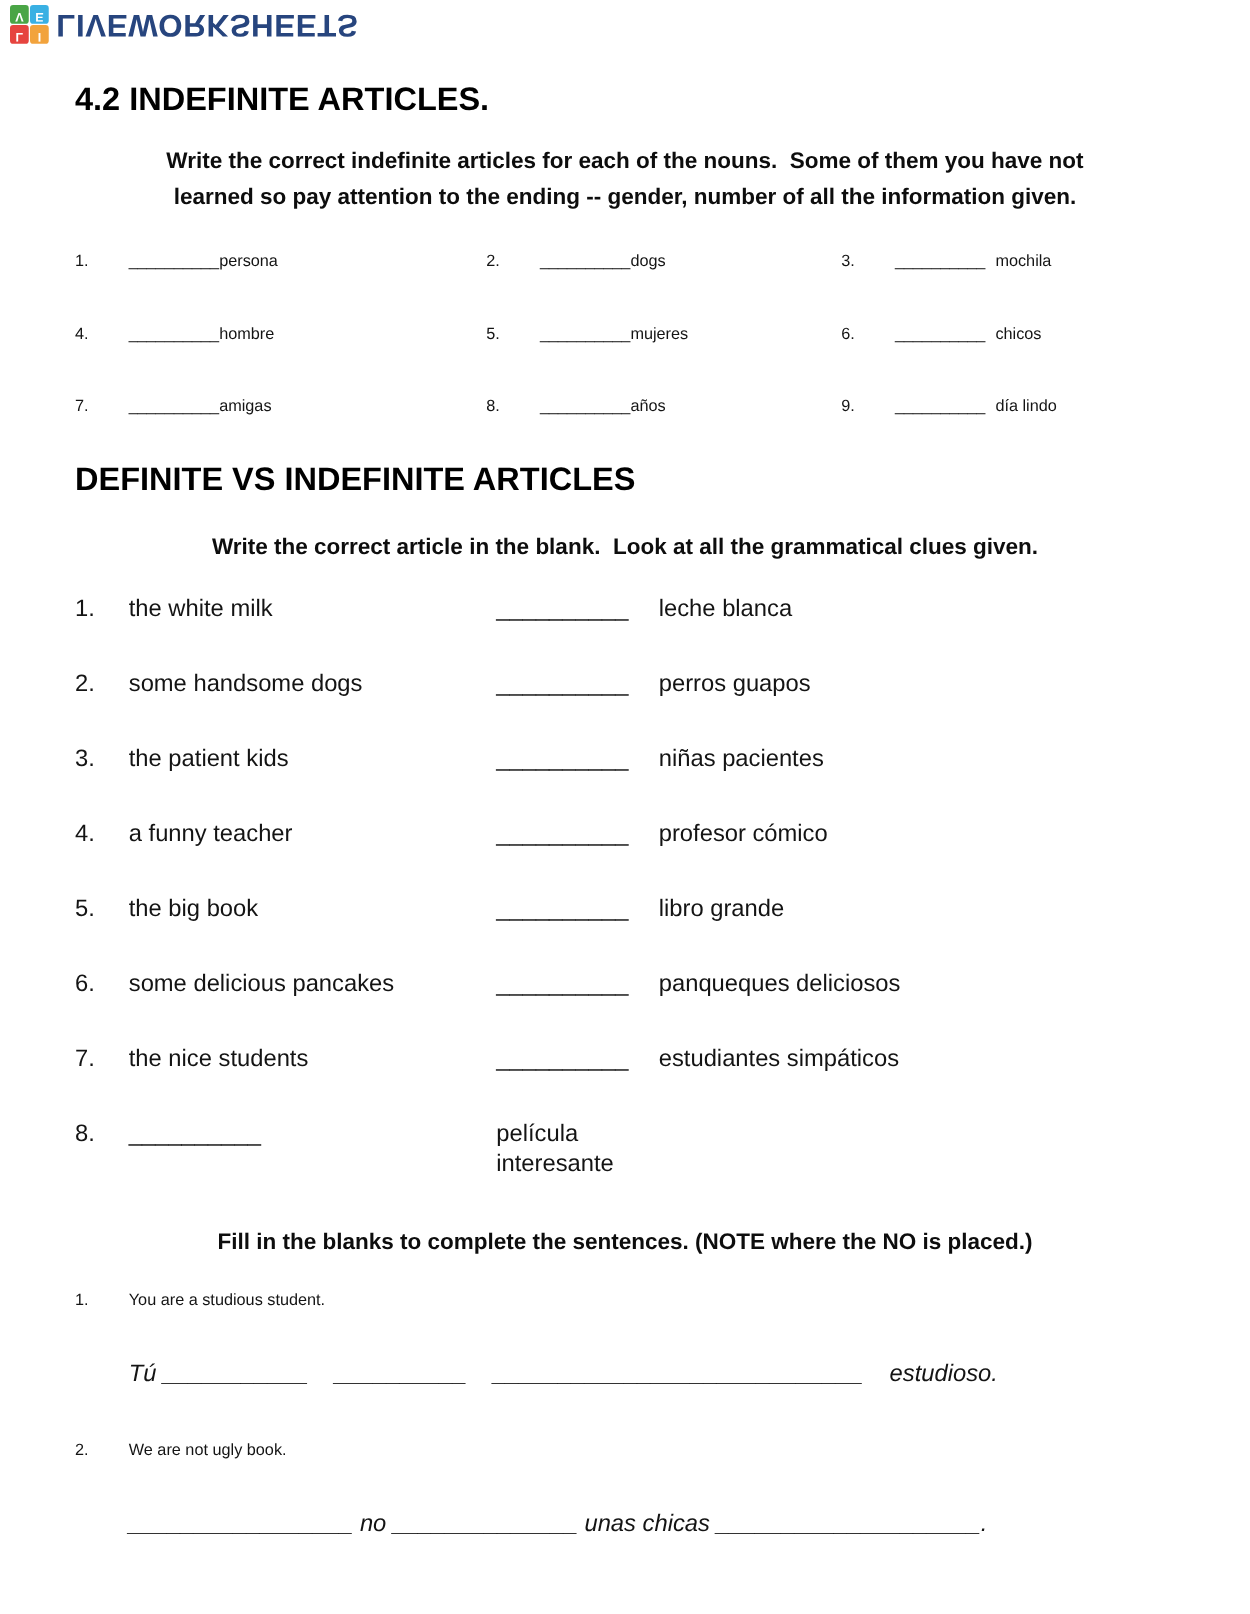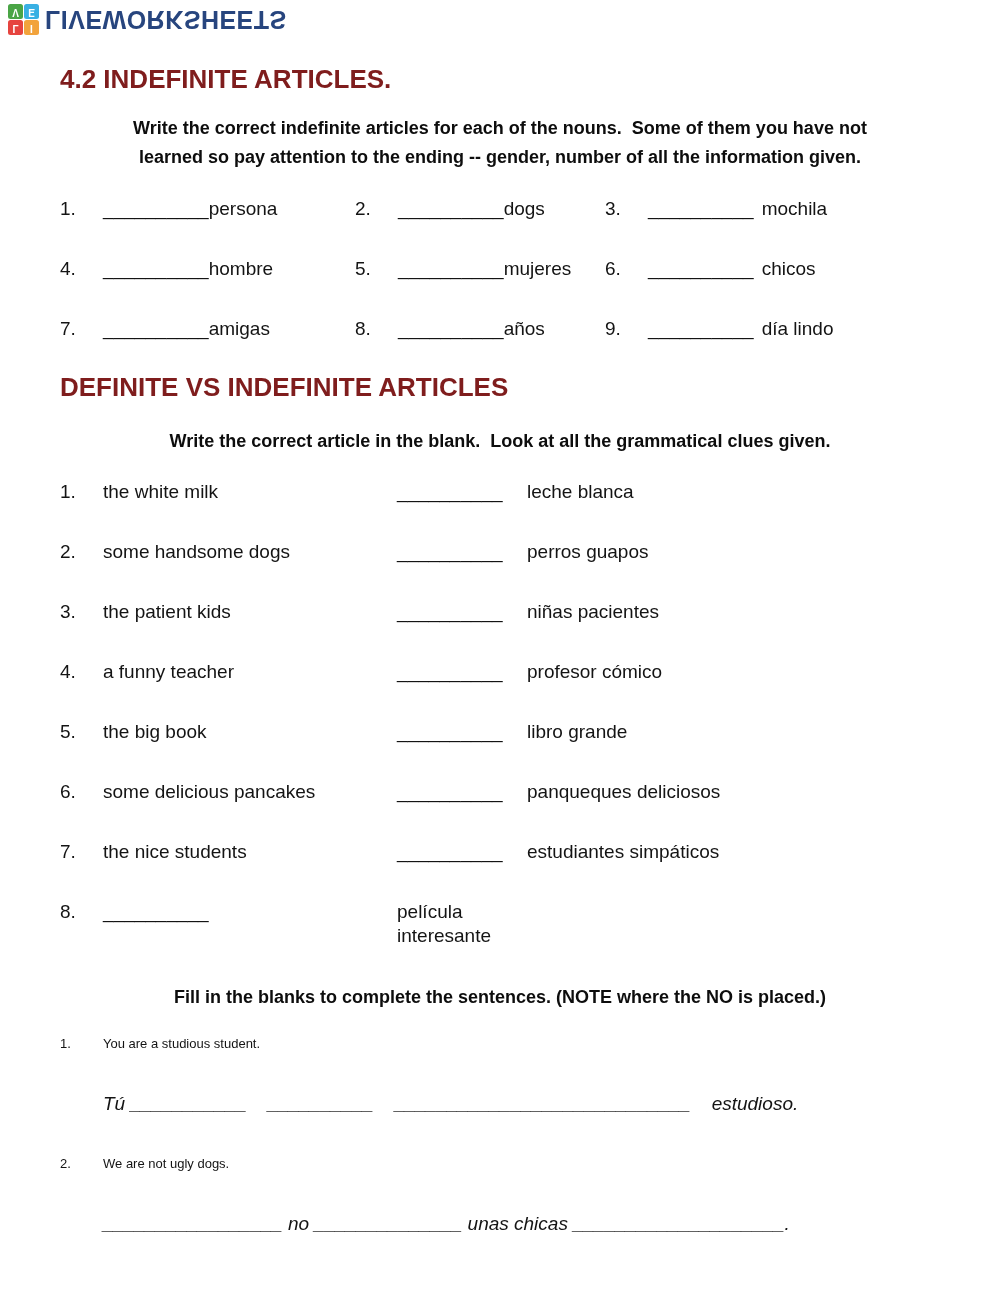--- a/index.html
+++ b/index.html
@@ -15,34 +15,34 @@
     transform:scaleY(-1);
   }
   .logo-grid{display:grid;grid-template-columns:15px 15px;grid-auto-rows:15px;gap:1px;}
   .logo-cell{
     border-radius:2.5px;color:#fff;font-size:10px;font-weight:bold;
     display:flex;align-items:center;justify-content:center;line-height:1;
   }
   .logo-text{font-size:25px;font-weight:bold;letter-spacing:0.5px;white-space:nowrap;}
   
   .content{padding:0 60px;}
-  .h-title{font-size:26px;font-weight:bold;line-height:30px;margin:26px 0 0 0;color:#7f1d1d;}
+  .h-title{font-size:26px;font-weight:bold;line-height:30px;margin:26px 0 0 0;color:#000000;}
   .h2-title{margin-top:31px;}
   .instr{
     font-size:18px;font-weight:bold;line-height:29px;color:#0d0d0d;
     white-space:pre-wrap;margin:20px 0 0 0;max-width:880px;text-align:center;
   }
   .instr-one{margin-top:27px;line-height:24px;}
   .instr-fill{margin-top:37px;line-height:24px;}
   .num{display:inline-block;width:43px;}
   .blank{letter-spacing:0;color:#141414;}
   
   .s1-grid{
     display:grid;grid-template-columns:295px 250px 1fr;row-gap:36px;
-    margin-top:25px;font-size:19px;line-height:24px;
+    margin-top:25px;font-size:13px;line-height:24px;gap:34px;
   }
   .s1-item{white-space:nowrap;}
   .noun-gap{padding-left:8px;}
   
   .s2-list{margin-top:27px;font-size:19px;}
   .s2-row{display:grid;grid-template-columns:43px 294px 130px auto;line-height:24px;margin-bottom:36px;}
   
   .s3-item{font-size:13px;line-height:24px;margin-top:36px;}
   .s3-item.first{margin-top:23px;}
   .ans-line{font-size:19px;line-height:24px;margin-top:36px;padding-left:43px;white-space:pre;font-style:italic;}
@@ -134,20 +134,20 @@
         <span class="blank-cell"><span class="blank">__________</span></span>
         <span class="spa">película interesante</span>
       </div>
     </div>
 
   <div class="instr instr-fill">Fill in the blanks to complete the sentences. (NOTE where the NO is placed.)</div>
 
   <div id="fill-items">
       <div class="s3-item first"><span class="num">1.</span><span class="sentence">You are a studious student.</span></div>
       <div class="ans-line"><span class="ans-text">Tú</span> <span class="blank">___________</span>    <span class="blank">__________</span>    <span class="blank">____________________________</span>    <span class="ans-text">estudioso.</span></div>
-      <div class="s3-item"><span class="num">2.</span><span class="sentence">We are not ugly dogs.</span></div>
+      <div class="s3-item"><span class="num">2.</span><span class="sentence">We are not ugly book.</span></div>
       <div class="ans-line"><span class="blank">_________________</span> <span class="ans-text">no</span> <span class="blank">______________</span> <span class="ans-text">unas chicas</span> <span class="blank">____________________</span><span class="ans-text">.</span></div>
     </div>
 
 </div>
 
 
 
 
 </body></html>

